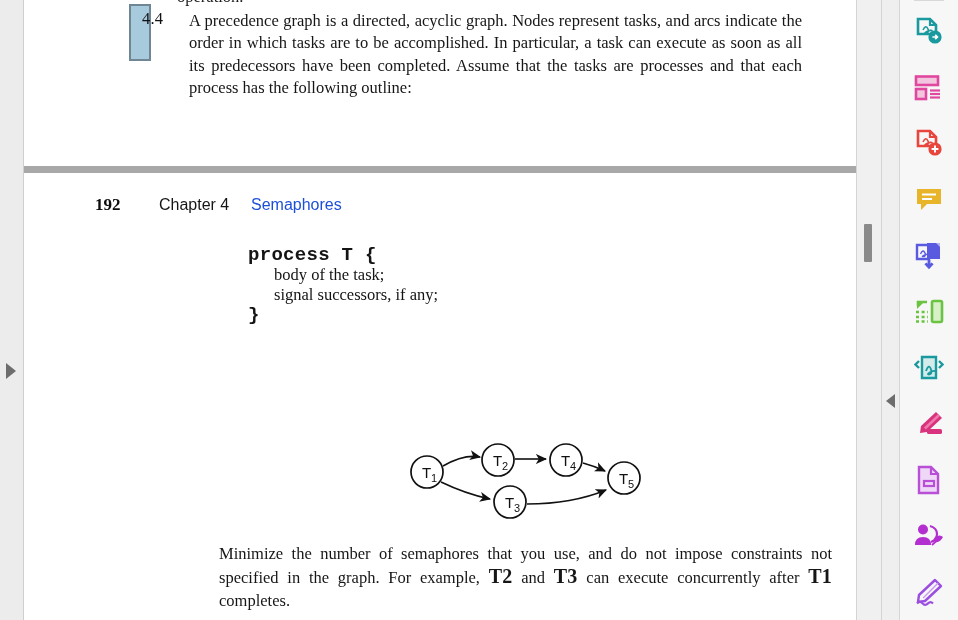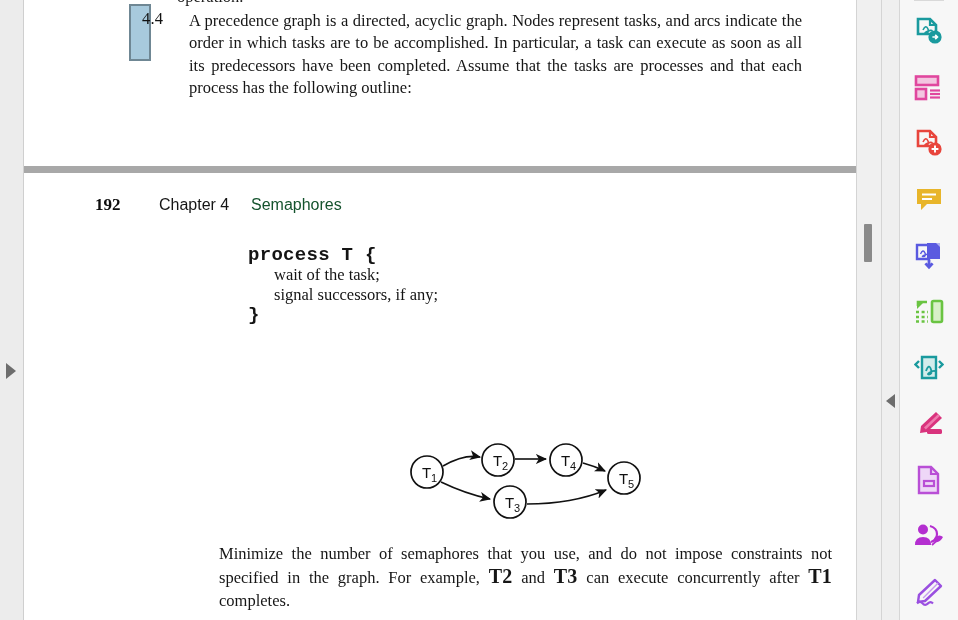--- a/index.html
+++ b/index.html
@@ -141,21 +141,21 @@
     font-family: "Liberation Sans", sans-serif;
     font-size: 16px;
     color: #151515;
   }
   .rh-title {
     position: absolute;
     left: 227px;
     top: 1px;
     font-family: "Liberation Sans", sans-serif;
     font-size: 16px;
-    color: #14532d;
+    color: #1d4ed8;
   }
 
   
   #code-block {
     position: absolute;
     left: 224px;
     top: 245px;
     width: 420px;
   }
   .code-line {
@@ -299,21 +299,21 @@
     <div class="page" id="page-curr"></div>
 
     <div class="running-head">
       <span class="rh-folio">192</span>
       <span class="rh-chapter">Chapter 4</span>
       <span class="rh-title">Semaphores</span>
     </div>
 
     <div id="code-block">
       <div class="code-line mono-b">process T {</div>
-      <div class="code-line serif-line">wait of the task;</div>
+      <div class="code-line serif-line">body of the task;</div>
       <div class="code-line serif-line">signal successors, if any;</div>
       <div class="code-line mono-b">}</div>
     </div>
 
 
     <svg id="graph" viewBox="0 0 270 100">
       <defs>
         <marker id="ah" viewBox="0 0 10 10" refX="9" refY="5" markerWidth="7" markerHeight="7" orient="auto-start-reverse">
           <path d="M 0 0.6 L 10 5 L 0 9.4 L 2.6 5 Z" fill="#111"></path>
         </marker>

